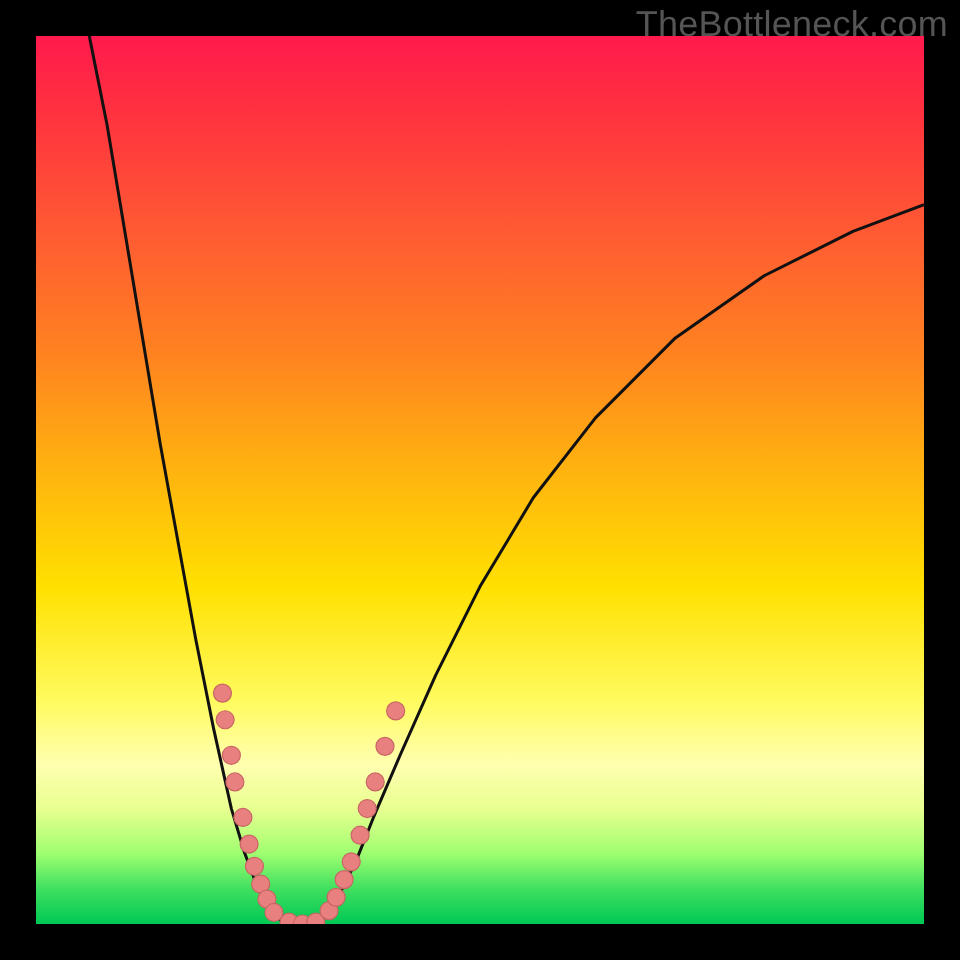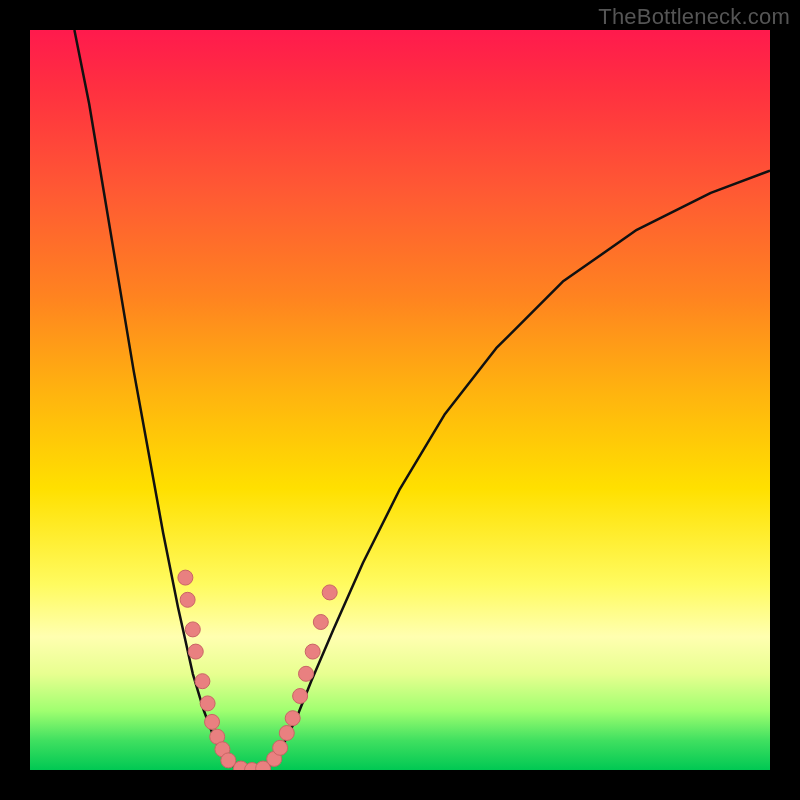--- a/index.html
+++ b/index.html
@@ -36,21 +36,21 @@
       #a0ff70 92%,
       #40e060 96%,
       #00c853 100%
     );
   }
   .watermark {
     position: absolute;
     top: 4px;
     right: 10px;
     color: #555;
-    font-size: 22px;
+    font-size: 30px;
     font-weight: 500;
     letter-spacing: 0.2px;
     user-select: none;
   }
   svg.overlay {
     position: absolute;
     left: 0; top: 0;
     width: 740px;
     height: 740px;
   }

